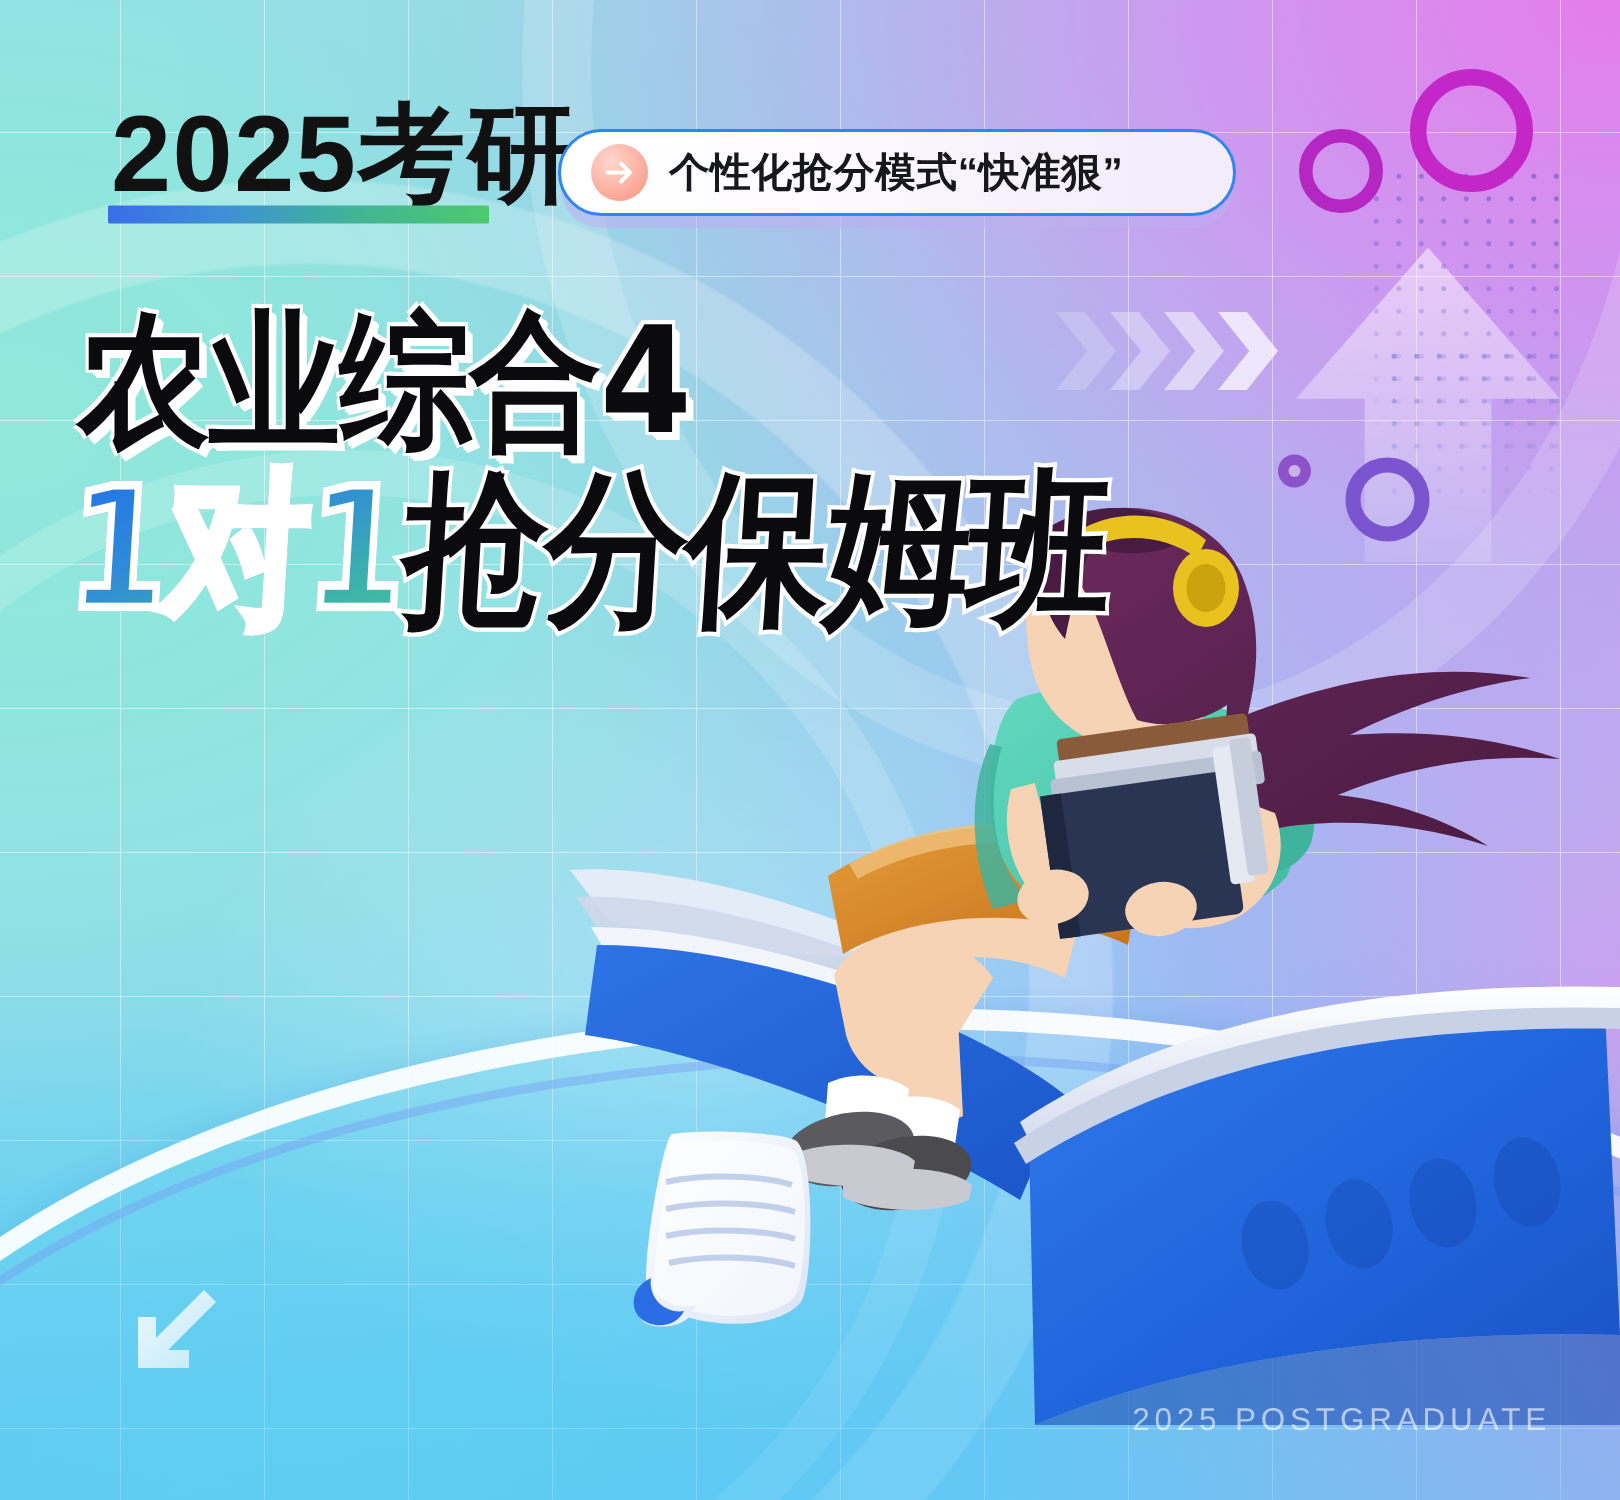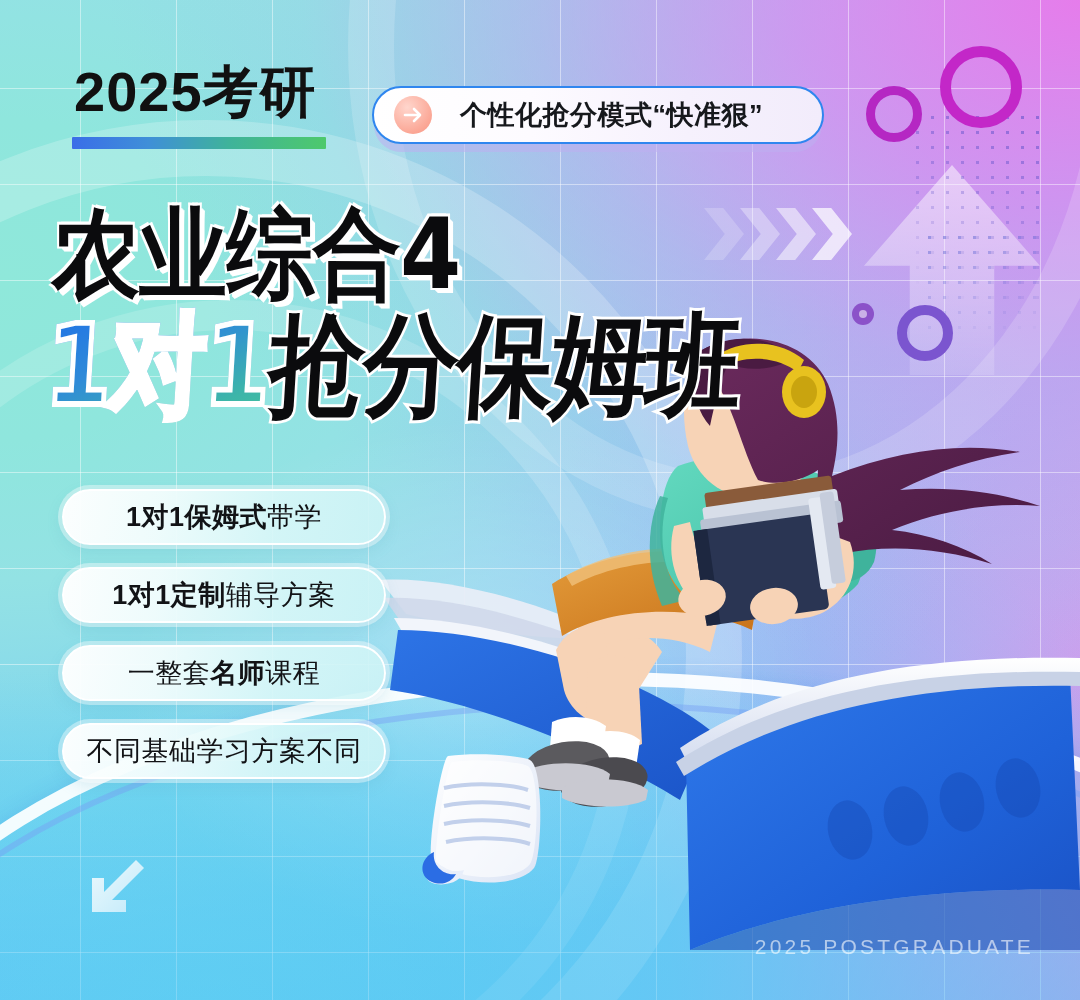--- a/index.html
+++ b/index.html
@@ -94,35 +94,35 @@
   }
   .bottomfill{
     position:absolute;left:0;right:0;bottom:0;height:330px;
     background:linear-gradient(180deg, rgba(90,205,240,0.0) 0%, rgba(92,205,242,0.35) 38%, rgba(95,200,245,0.55) 100%);
     pointer-events:none;
   }
 
   
   .kicker{
     position:absolute;left:74px;top:55px;
-    font-size:56px;font-weight:700;color:#111;letter-spacing:1px;
+    font-size:72px;font-weight:700;color:#111;letter-spacing:1px;
     font-family:"Liberation Sans","DejaVu Sans",sans-serif;
     white-space:nowrap;
   }
   .kicker-bar{
     position:absolute;left:72px;top:137px;width:254px;height:12px;border-radius:1px;
     background:linear-gradient(90deg,#3a6ee8 0%,#3f8fd8 30%,#3fb39a 62%,#4ec96c 100%);
   }
 
   .badge{
     position:absolute;left:372px;top:86px;
     width:452px;height:58px;border-radius:29px;
     border:2px solid #2f86ef;
     background:linear-gradient(90deg,#ffffff 0%,#fdfbff 35%,#f6f1fd 70%,#f2ecfb 100%);
-    display:flex;align-items:center;gap:28px;padding:0 20px;box-sizing:border-box;
+    display:flex;align-items:center;gap:14px;padding:0 20px;box-sizing:border-box;
     box-shadow:0 10px 0 -2px rgba(190,175,240,0.55);
   }
   .badge-icon{
     width:38px;height:38px;border-radius:50%;flex:0 0 auto;
     background:radial-gradient(circle at 35% 30%, #ffd6cd, #fba796 70%, #f79684 100%);
     display:flex;align-items:center;justify-content:center;
   }
   .badge-icon svg{display:block;}
   .badge-text{
     font-size:27px;font-weight:700;color:#16181c;letter-spacing:0.5px;white-space:nowrap;
@@ -358,34 +358,20 @@
       </svg>
     </span>
     <span class="badge-text">个性化抢分模式“快准狠”</span>
   </div>
 
   <div class="h1">农业综合4</div>
   <div class="h2">
     <span class="grad">1对1</span><span class="blk">抢分保姆班</span>
   </div>
 
-  <div class="pills">
-    <div class="pill p1">
-      <span><span class="b">1对1保姆式</span><span class="n">带学</span></span>
-    </div>
-    <div class="pill p2">
-      <span><span class="b">1对1定制</span><span class="n">辅导方案</span></span>
-    </div>
-    <div class="pill p3">
-      <span><span class="n">一整套</span><span class="b">名师</span><span class="n">课程</span></span>
-    </div>
-    <div class="pill p4">
-      <span><span class="n">不同基础学习方案不同</span></span>
-    </div>
-  </div>
 
   <div class="dlarrow">
     <svg viewBox="0 0 70 70" xmlns="http://www.w3.org/2000/svg">
       <defs>
         <linearGradient id="dl" x1="0" y1="0" x2="1" y2="1">
           <stop offset="0%" stop-color="#ffffff"></stop>
             <stop offset="100%" stop-color="#cfeefc"></stop>
         </linearGradient>
       </defs>
       <path d="M10 60 L10 26 L22 26 L22 40 L54 8 L62 16 L30 48 L44 48 L44 60 Z" fill="url(#dl)"></path>

